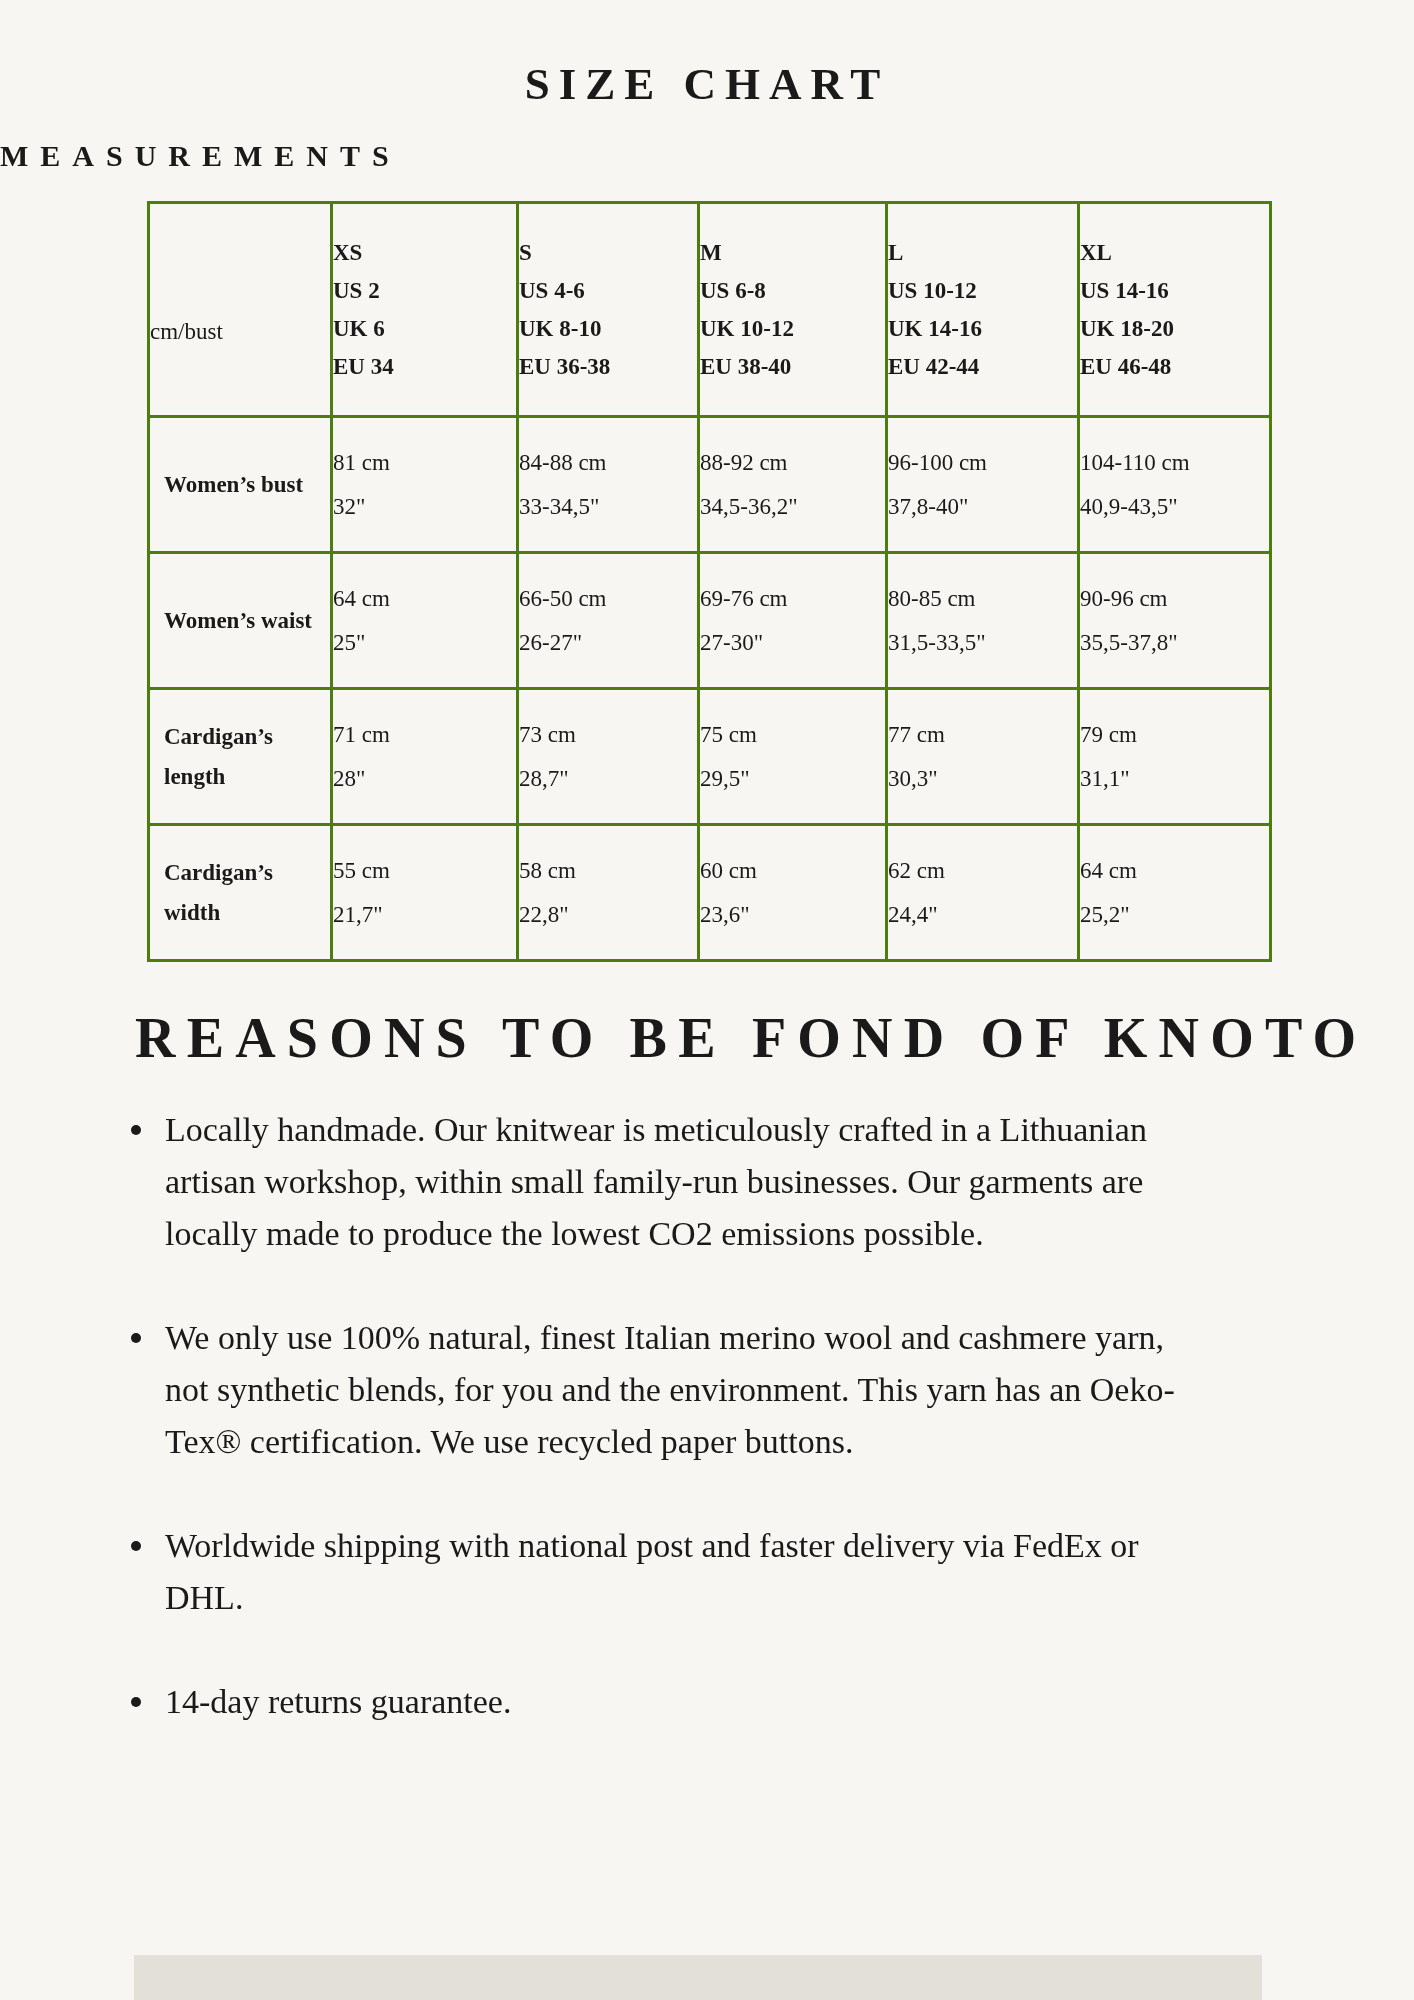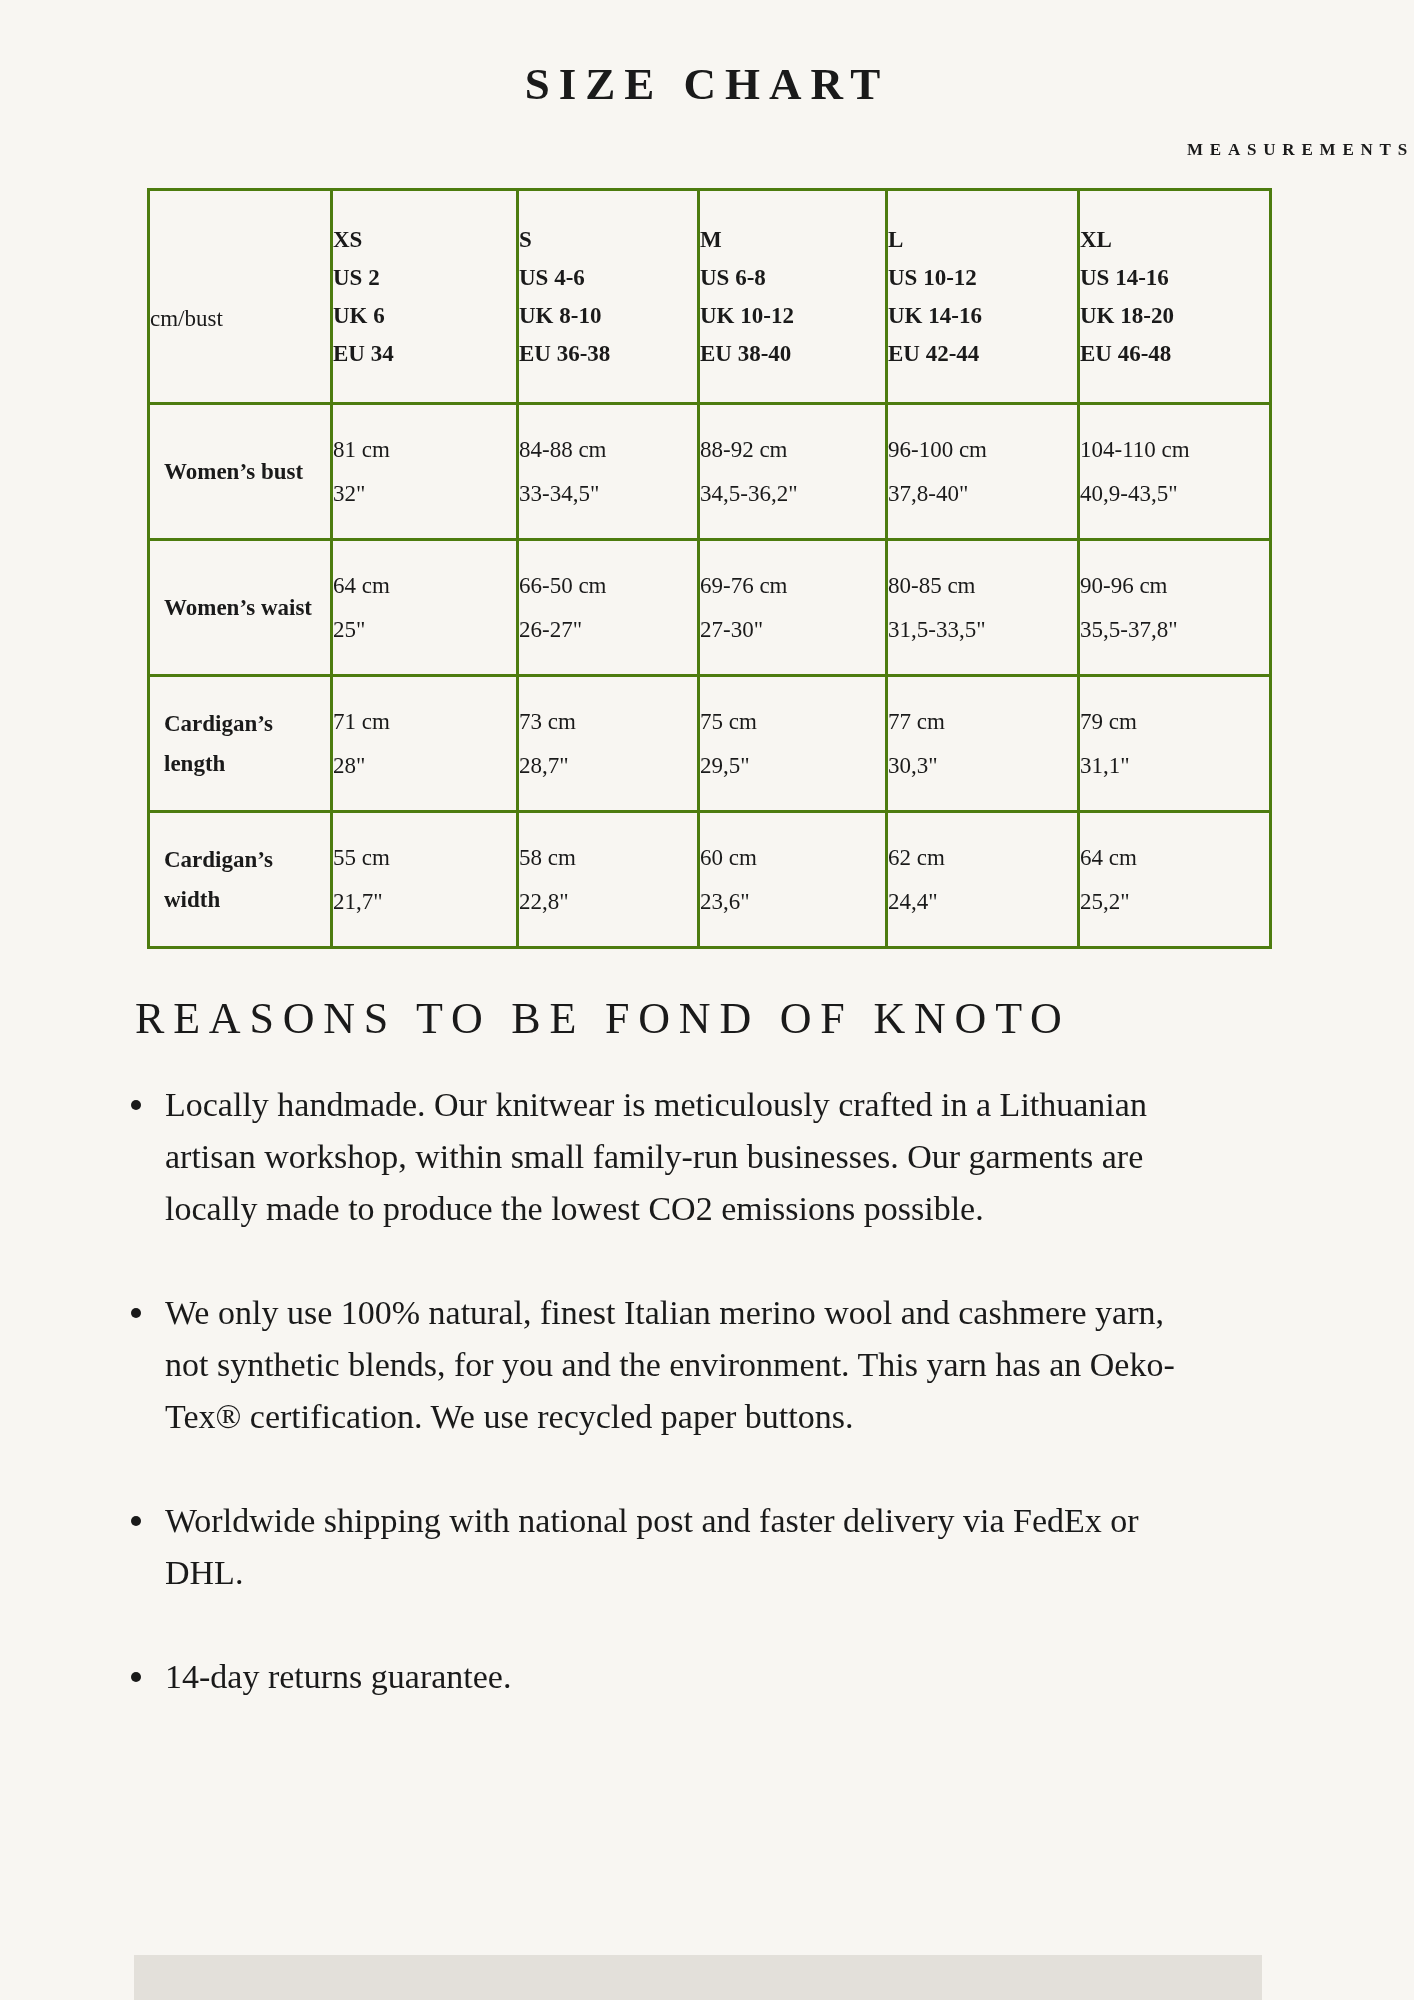--- a/index.html
+++ b/index.html
@@ -6,43 +6,43 @@
   body{
     width:1414px;height:2000px;position:relative;overflow:hidden;
     background:#f8f6f2;color:#1a1a1a;
     font-family:"Liberation Serif","DejaVu Serif",serif;
   }
   .page-title{
     padding-top:62px;text-align:center;
     font-size:45px;font-weight:700;letter-spacing:0.20em;line-height:1;
   }
   .page-subtitle{
-    margin-top:34px;text-align:right;
-    font-size:17px;font-weight:700;letter-spacing:0.40em;line-height:1;
+    margin-top:34px;text-align:left;
+    font-size:30px;font-weight:700;letter-spacing:0.40em;line-height:1;
   }
   table.size-table{
     margin:30px 0 0 147px;
     border-collapse:collapse;table-layout:fixed;
     width:1122px;
   }
   table.size-table td{
     border:3px solid #4d7c0f;
     text-align:left;vertical-align:middle;
     font-size:23px;padding:0;
   }
   .hdr-row td{height:211px;}
   .data-row td{height:133px;}
   .hdr-cell div{line-height:38px;font-weight:700;}
   .corner-cell{font-weight:400;}
   .corner-cell div{padding-top:44px;}
   .row-label{font-weight:700;line-height:40px;padding:0 14px !important;margin-left:28px;}
   .val-cell div{line-height:44px;}
   .reasons-heading{
     margin:48px 0 0 135px;
-    font-size:44px;font-weight:400;letter-spacing:0.20em;line-height:1;
+    font-size:56px;font-weight:700;letter-spacing:0.20em;line-height:1;
     white-space:nowrap;
   }
   ul.reasons-list{
     list-style:none;margin:38px 0 0 131px;padding:0;width:1060px;
   }
   ul.reasons-list li{
     position:relative;padding-left:34px;margin:0 0 52px 0;
     font-size:34px;line-height:52px;
   }
   ul.reasons-list li::before{

